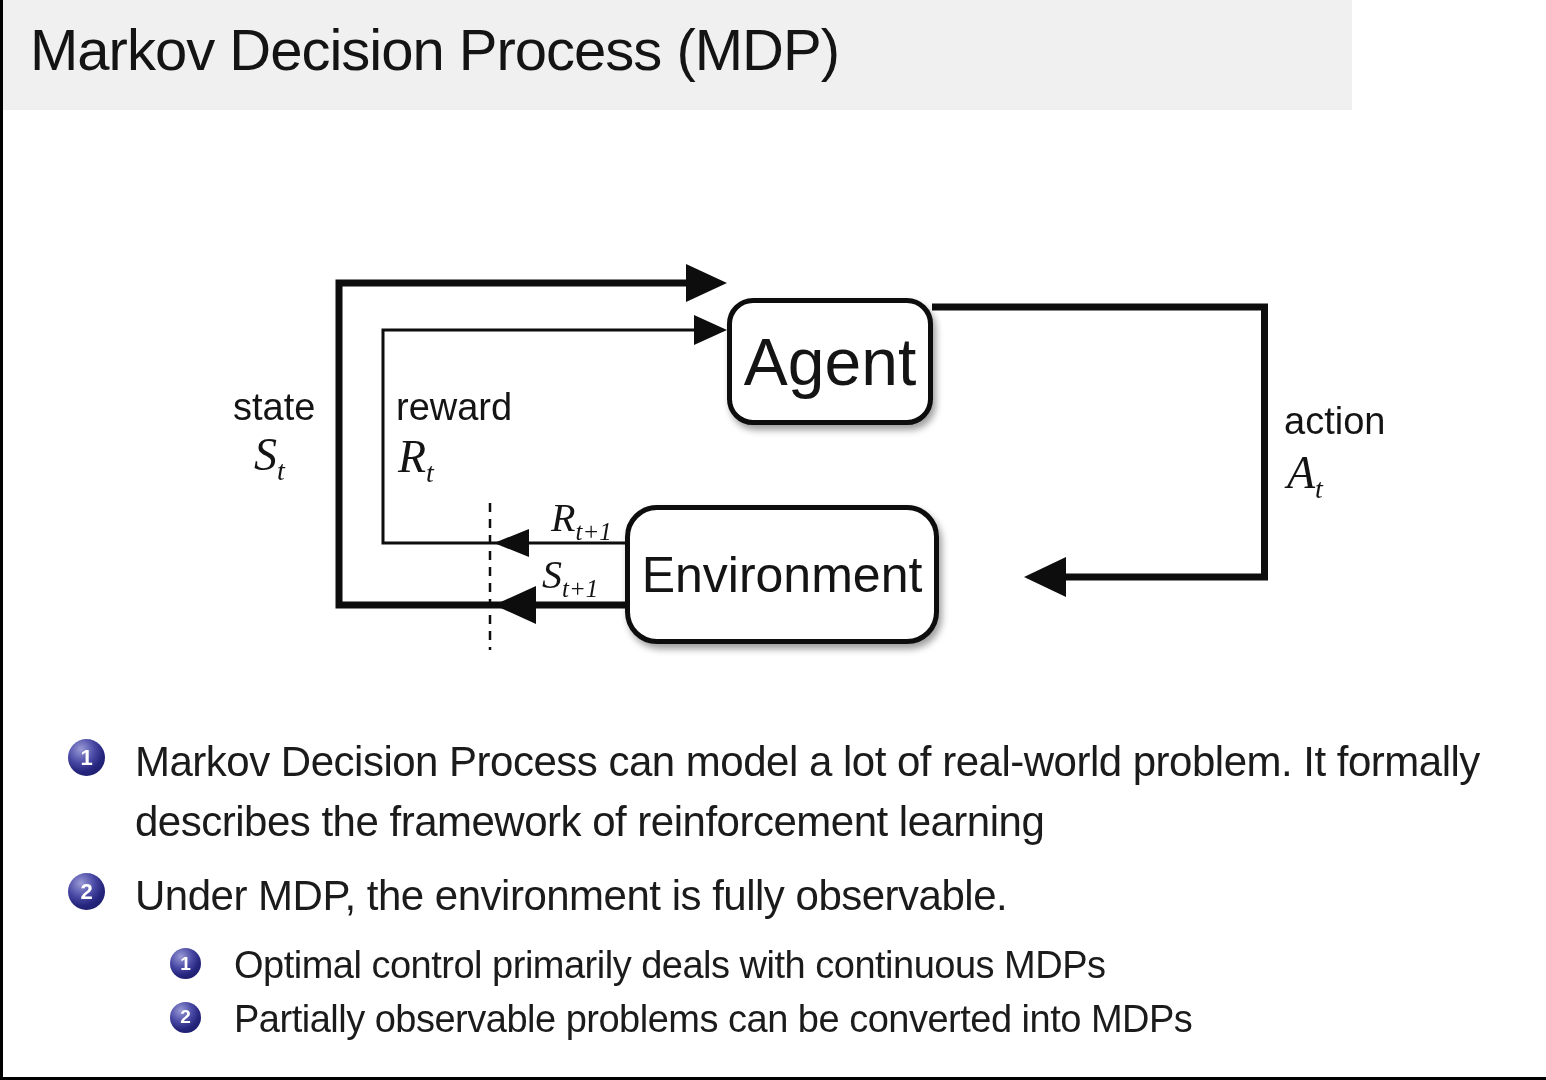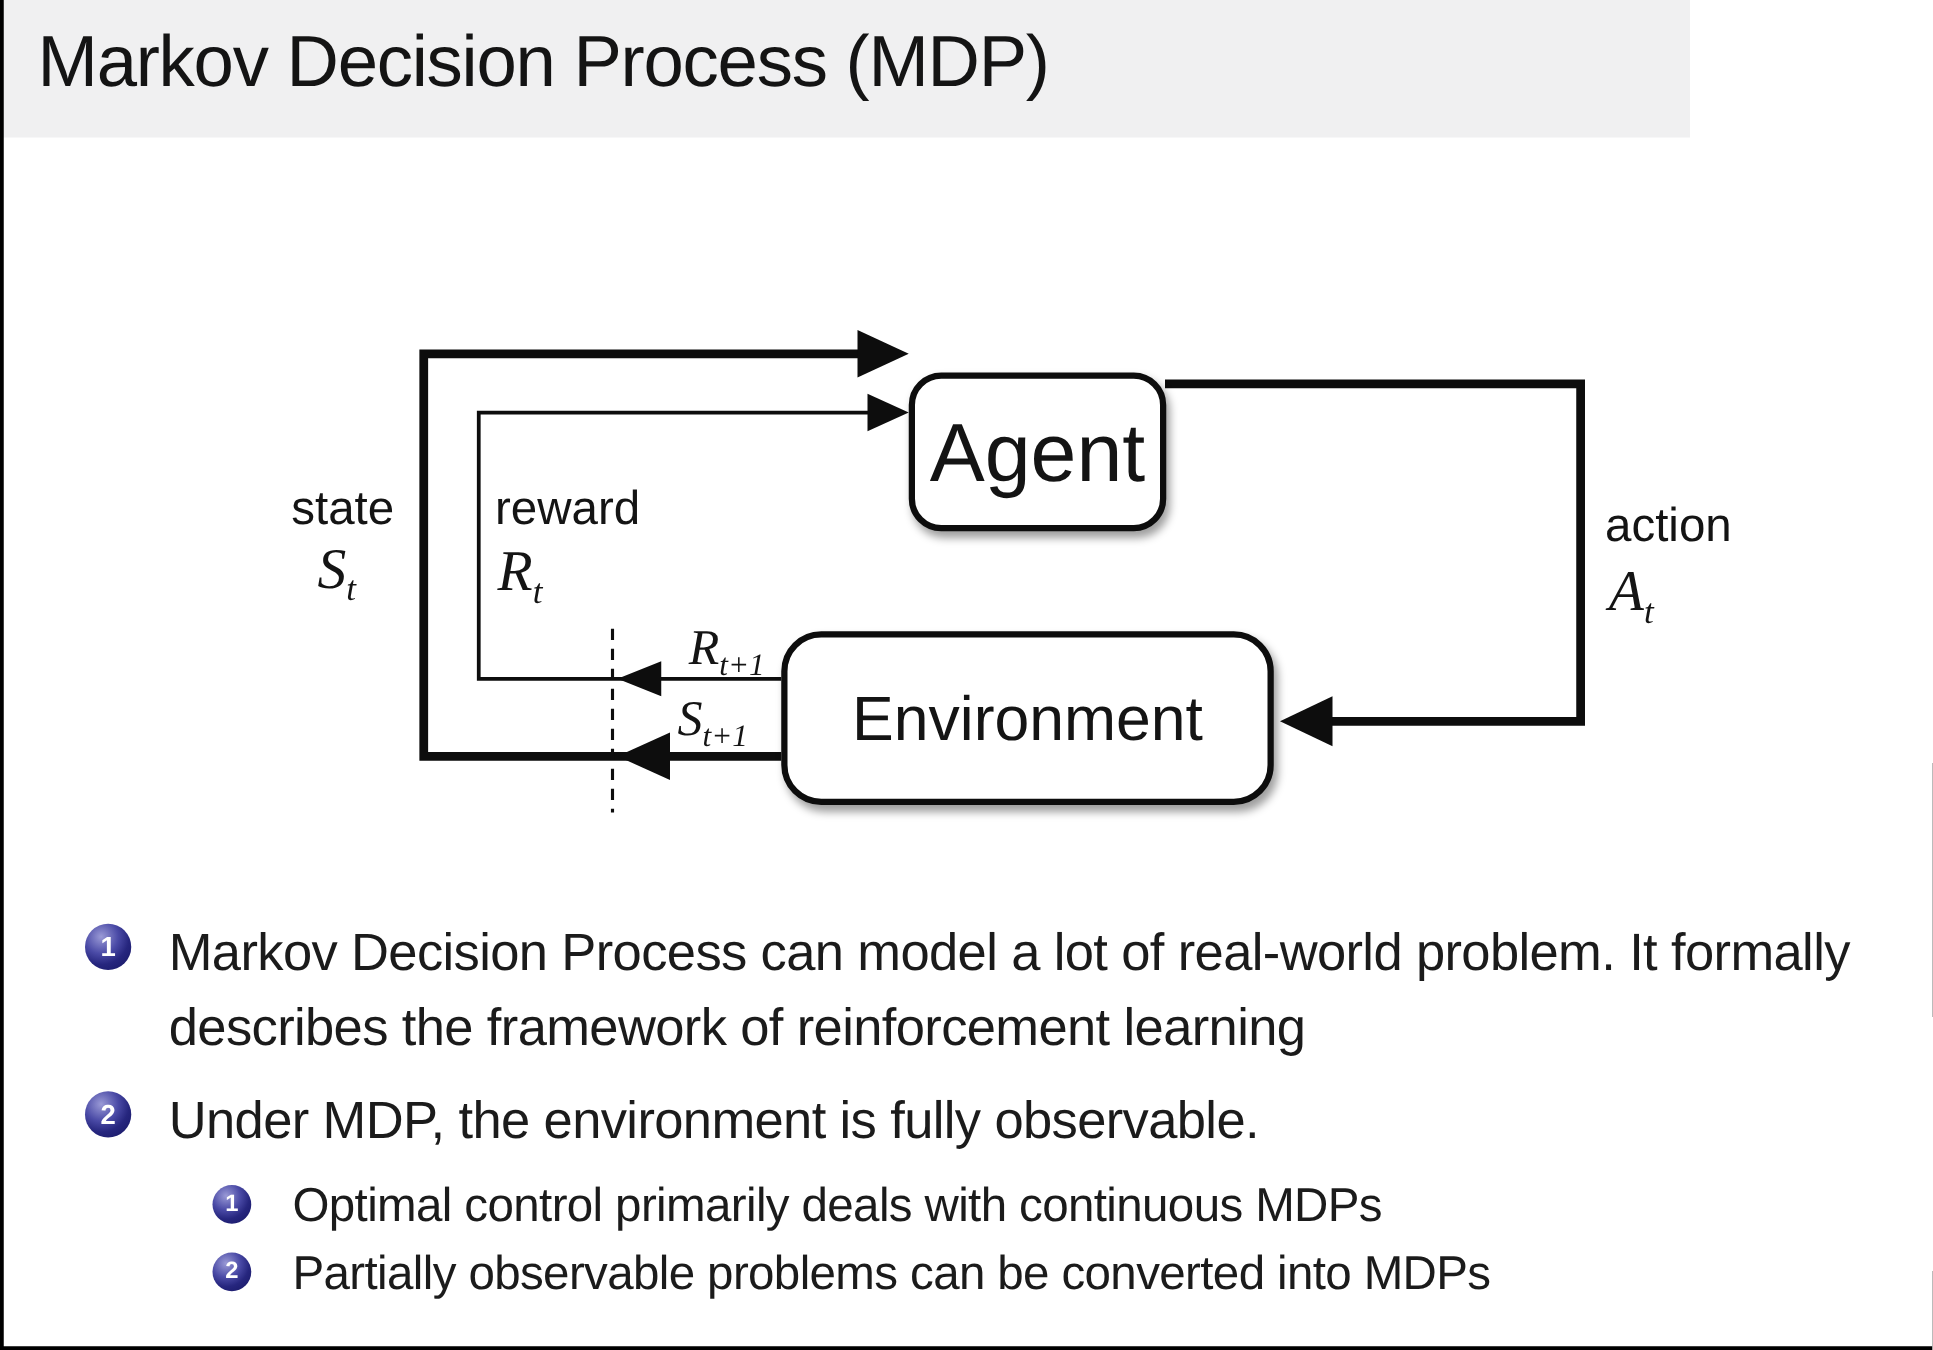--- a/index.html
+++ b/index.html
@@ -15,21 +15,21 @@
     letter-spacing:-1px;color:#141414;}
 
   
   .diagram-svg{position:absolute;left:0;top:0;width:1546px;height:1080px;pointer-events:none;}
   .dbox{
     position:absolute;box-sizing:border-box;background:#fff;border:5px solid #0d0d0d;
     display:flex;align-items:center;justify-content:center;
     box-shadow:3px 5px 7px rgba(0,0,0,0.38);color:#141414;
   }
   .agent-box{left:727px;top:254px;width:206px;height:127px;border-radius:26px;font-size:66px;margin-top:44px;}
-  .env-box{left:625px;top:505px;width:394px;height:139px;border-radius:32px;font-size:50px;}
+  .env-box{left:625px;top:505px;width:314px;height:139px;border-radius:32px;font-size:50px;}
 
   .dlabel{position:absolute;font-size:38px;color:#141414;}
   .mathlabel{position:absolute;font-family:"Liberation Serif",serif;font-style:italic;
     font-size:46px;color:#141414;}
   .mathlabel sub{font-size:28px;font-style:italic;}
   .mathlabel.small{font-size:40px;}
   .mathlabel.small sub{font-size:25px;}
 
   
   .bullets{position:absolute;left:68px;top:732px;width:1450px;}

